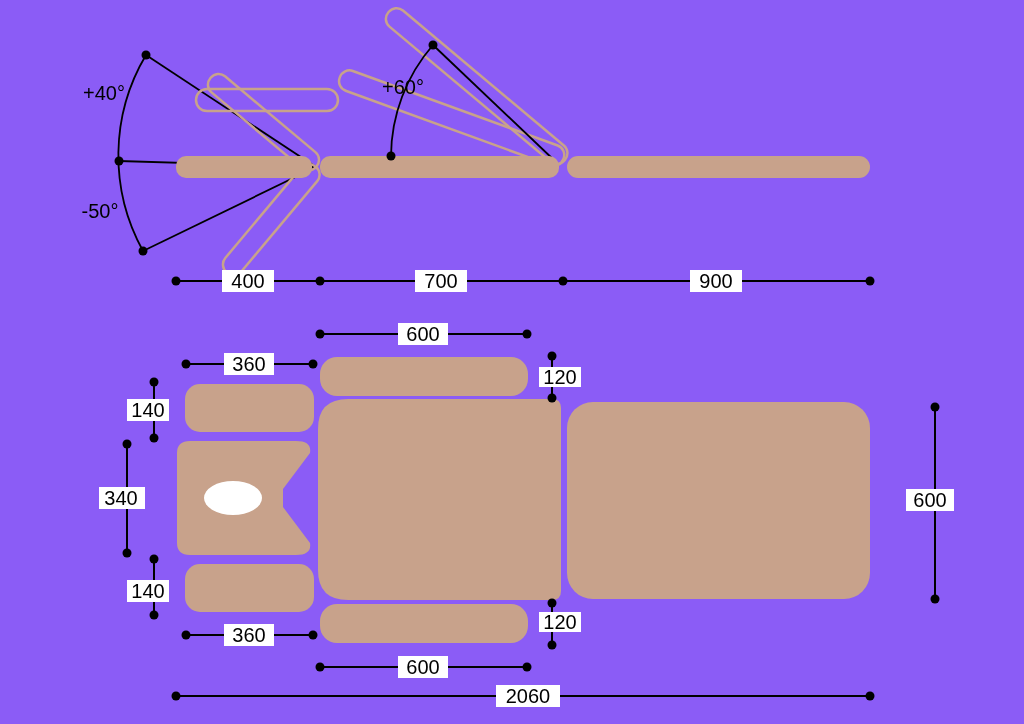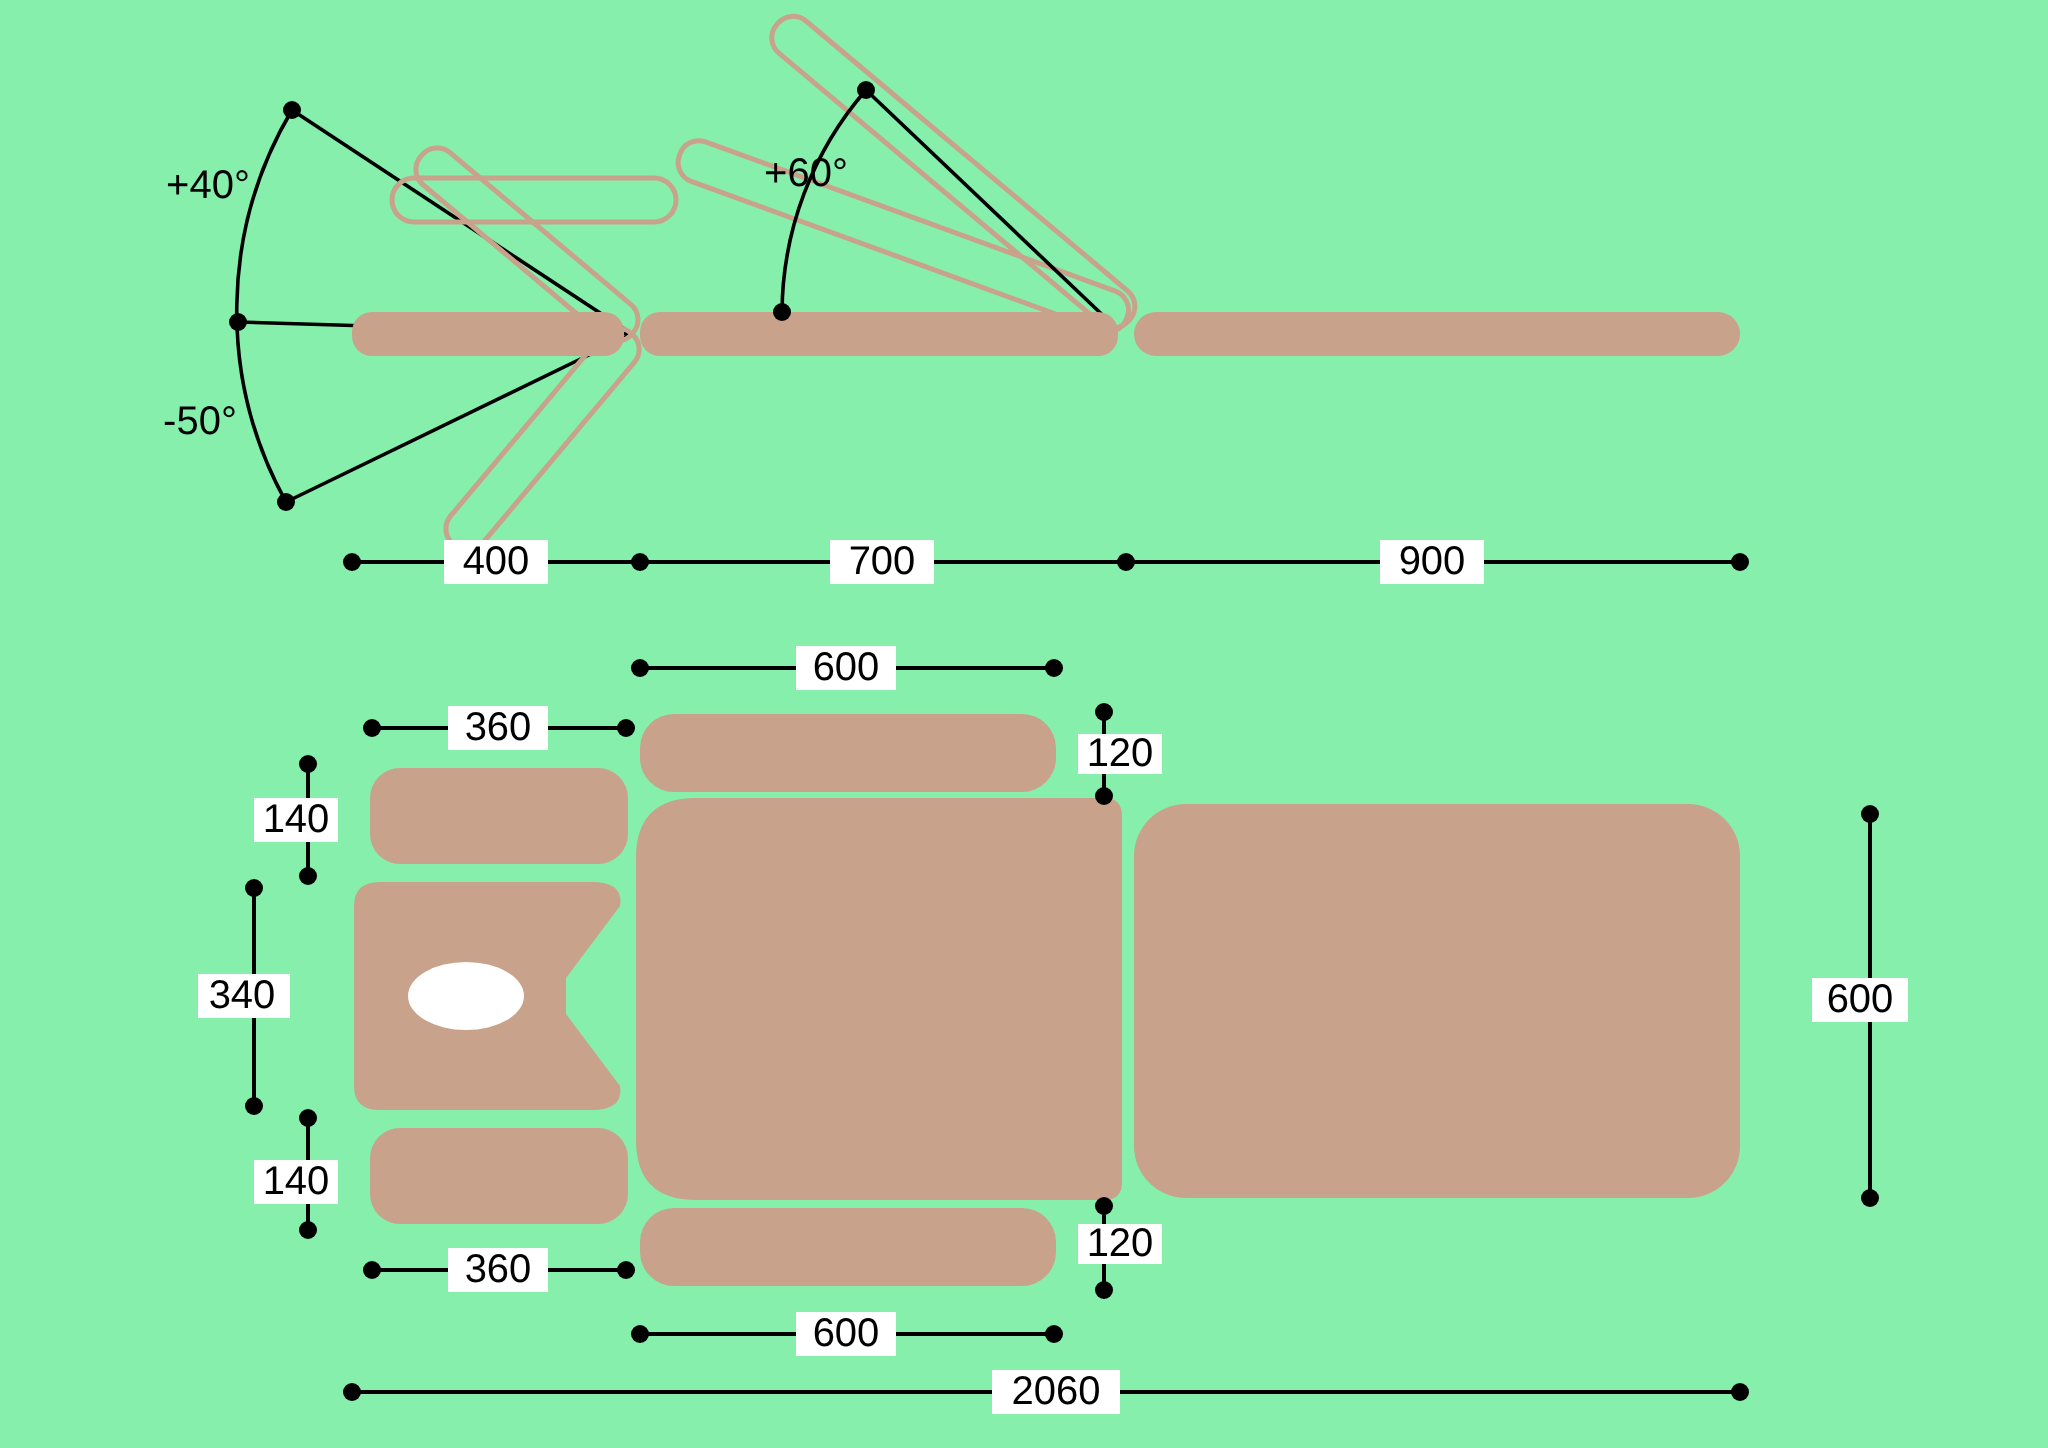--- a/index.html
+++ b/index.html
@@ -1,16 +1,16 @@
 <!DOCTYPE html>
 <html><head>
 <meta charset="utf-8">
 <style>
   html,body{margin:0;padding:0;background:#fff;}
-  .canvas{position:relative;width:1024px;height:724px;background:#86efac;overflow:hidden;
+  .canvas{position:relative;width:1024px;height:724px;background:#8b5cf6;overflow:hidden;
           font-family:"Liberation Sans",sans-serif;text-decoration:underline;}
   svg{position:absolute;inset:0;display:block;}
   text{font-family:"Liberation Sans",sans-serif;font-size:20px;fill:#000;}
   .dim{stroke:#000;stroke-width:2;fill:none;}
   .thin{stroke:#000;stroke-width:1.8;fill:none;}
   .dot{fill:#000;}
   .ghost{fill:none;stroke-width:2.5;}
   .lbl-bg{fill:#fff;}
 </style>
 </head>

